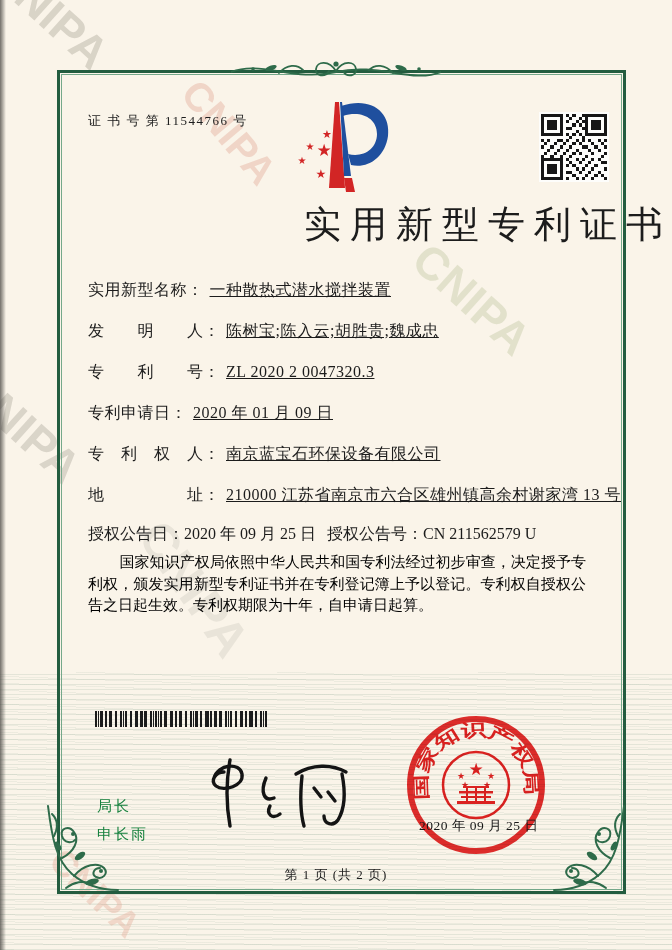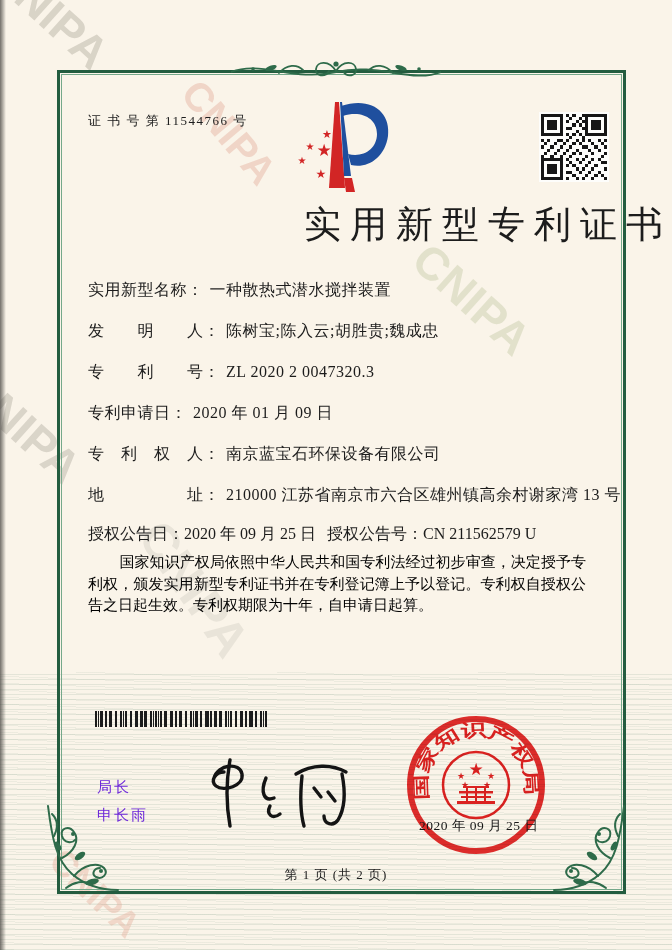--- a/index.html
+++ b/index.html
@@ -37,34 +37,34 @@
   .flourish.fl-left{left:40px;top:800px;}
   .flourish.fl-right{left:552px;top:800px;transform:scaleX(-1);}
   
   .cert-no{left:88px;top:112px;font-size:13px;letter-spacing:1.5px;z-index:5;}
   .qr{left:539px;top:112px;width:66px;height:66px;background:#fdfdfb;padding:2px;z-index:5;}
   .logo{left:285px;top:94px;z-index:5;}
   .title{left:0;top:200px;width:672px;text-align:right;font-size:37px;font-weight:400;
          letter-spacing:9px;text-indent:9px;z-index:5;}
   .frow{left:88px;font-size:16px;white-space:nowrap;z-index:5;}
   .frow .lab{letter-spacing:.5px;}
-  .frow .val{margin-left:6px;letter-spacing:.5px;}
+  .frow .val{margin-left:6px;letter-spacing:.5px;text-decoration:underline;}
   .r1{top:280px}.r2{top:321px}.r3{top:362px}.r4{top:403px}.r5{top:444px}.r6{top:485px}
   .grant-l{left:88px;top:524px;font-size:16px;z-index:5;text-align:right;}
   .grant-r{left:327px;top:524px;font-size:16px;z-index:5;}
   .body-block{left:88px;top:552px;width:498px;z-index:5;font-size:15px;line-height:21.7px;
       text-align:justify;color:#000000;}
   .body-block p{margin:0;text-indent:2.1em;}
   .barcode{left:95px;top:711px;width:172px;height:16px;z-index:5;
     background:
       repeating-linear-gradient(90deg,#1c1c1c 0 2px,transparent 2px 5px),
       repeating-linear-gradient(90deg,#1c1c1c 0 1px,transparent 1px 7px),
       repeating-linear-gradient(90deg,transparent 0 3px,#1c1c1c 3px 4px,transparent 4px 11px);}
-  .signer{left:97px;top:778px;z-index:5;font-family:"Liberation Sans","DejaVu Sans",sans-serif;
-      font-size:15px;letter-spacing:2px;color:#6d28d9;}
+  .signer{left:97px;top:797px;z-index:5;font-family:"Liberation Sans","DejaVu Sans",sans-serif;
+      font-size:15px;letter-spacing:2px;color:#15803d;}
   .signer div{margin-bottom:9px;}
   .sig{left:200px;top:752px;z-index:5;}
   .seal{left:403px;top:712px;z-index:4;mix-blend-mode:multiply;}
   .seal-date{left:419px;top:817px;font-size:13.5px;letter-spacing:.5px;z-index:5;color:#161616;}
   .page-ind{left:0;top:866px;width:672px;text-align:center;font-size:13px;letter-spacing:1px;z-index:5;}
   .cont-note{left:0;top:914px;width:672px;text-align:center;font-size:14px;letter-spacing:2px;z-index:5;}
 </style>
 </head>
 <body>
 

